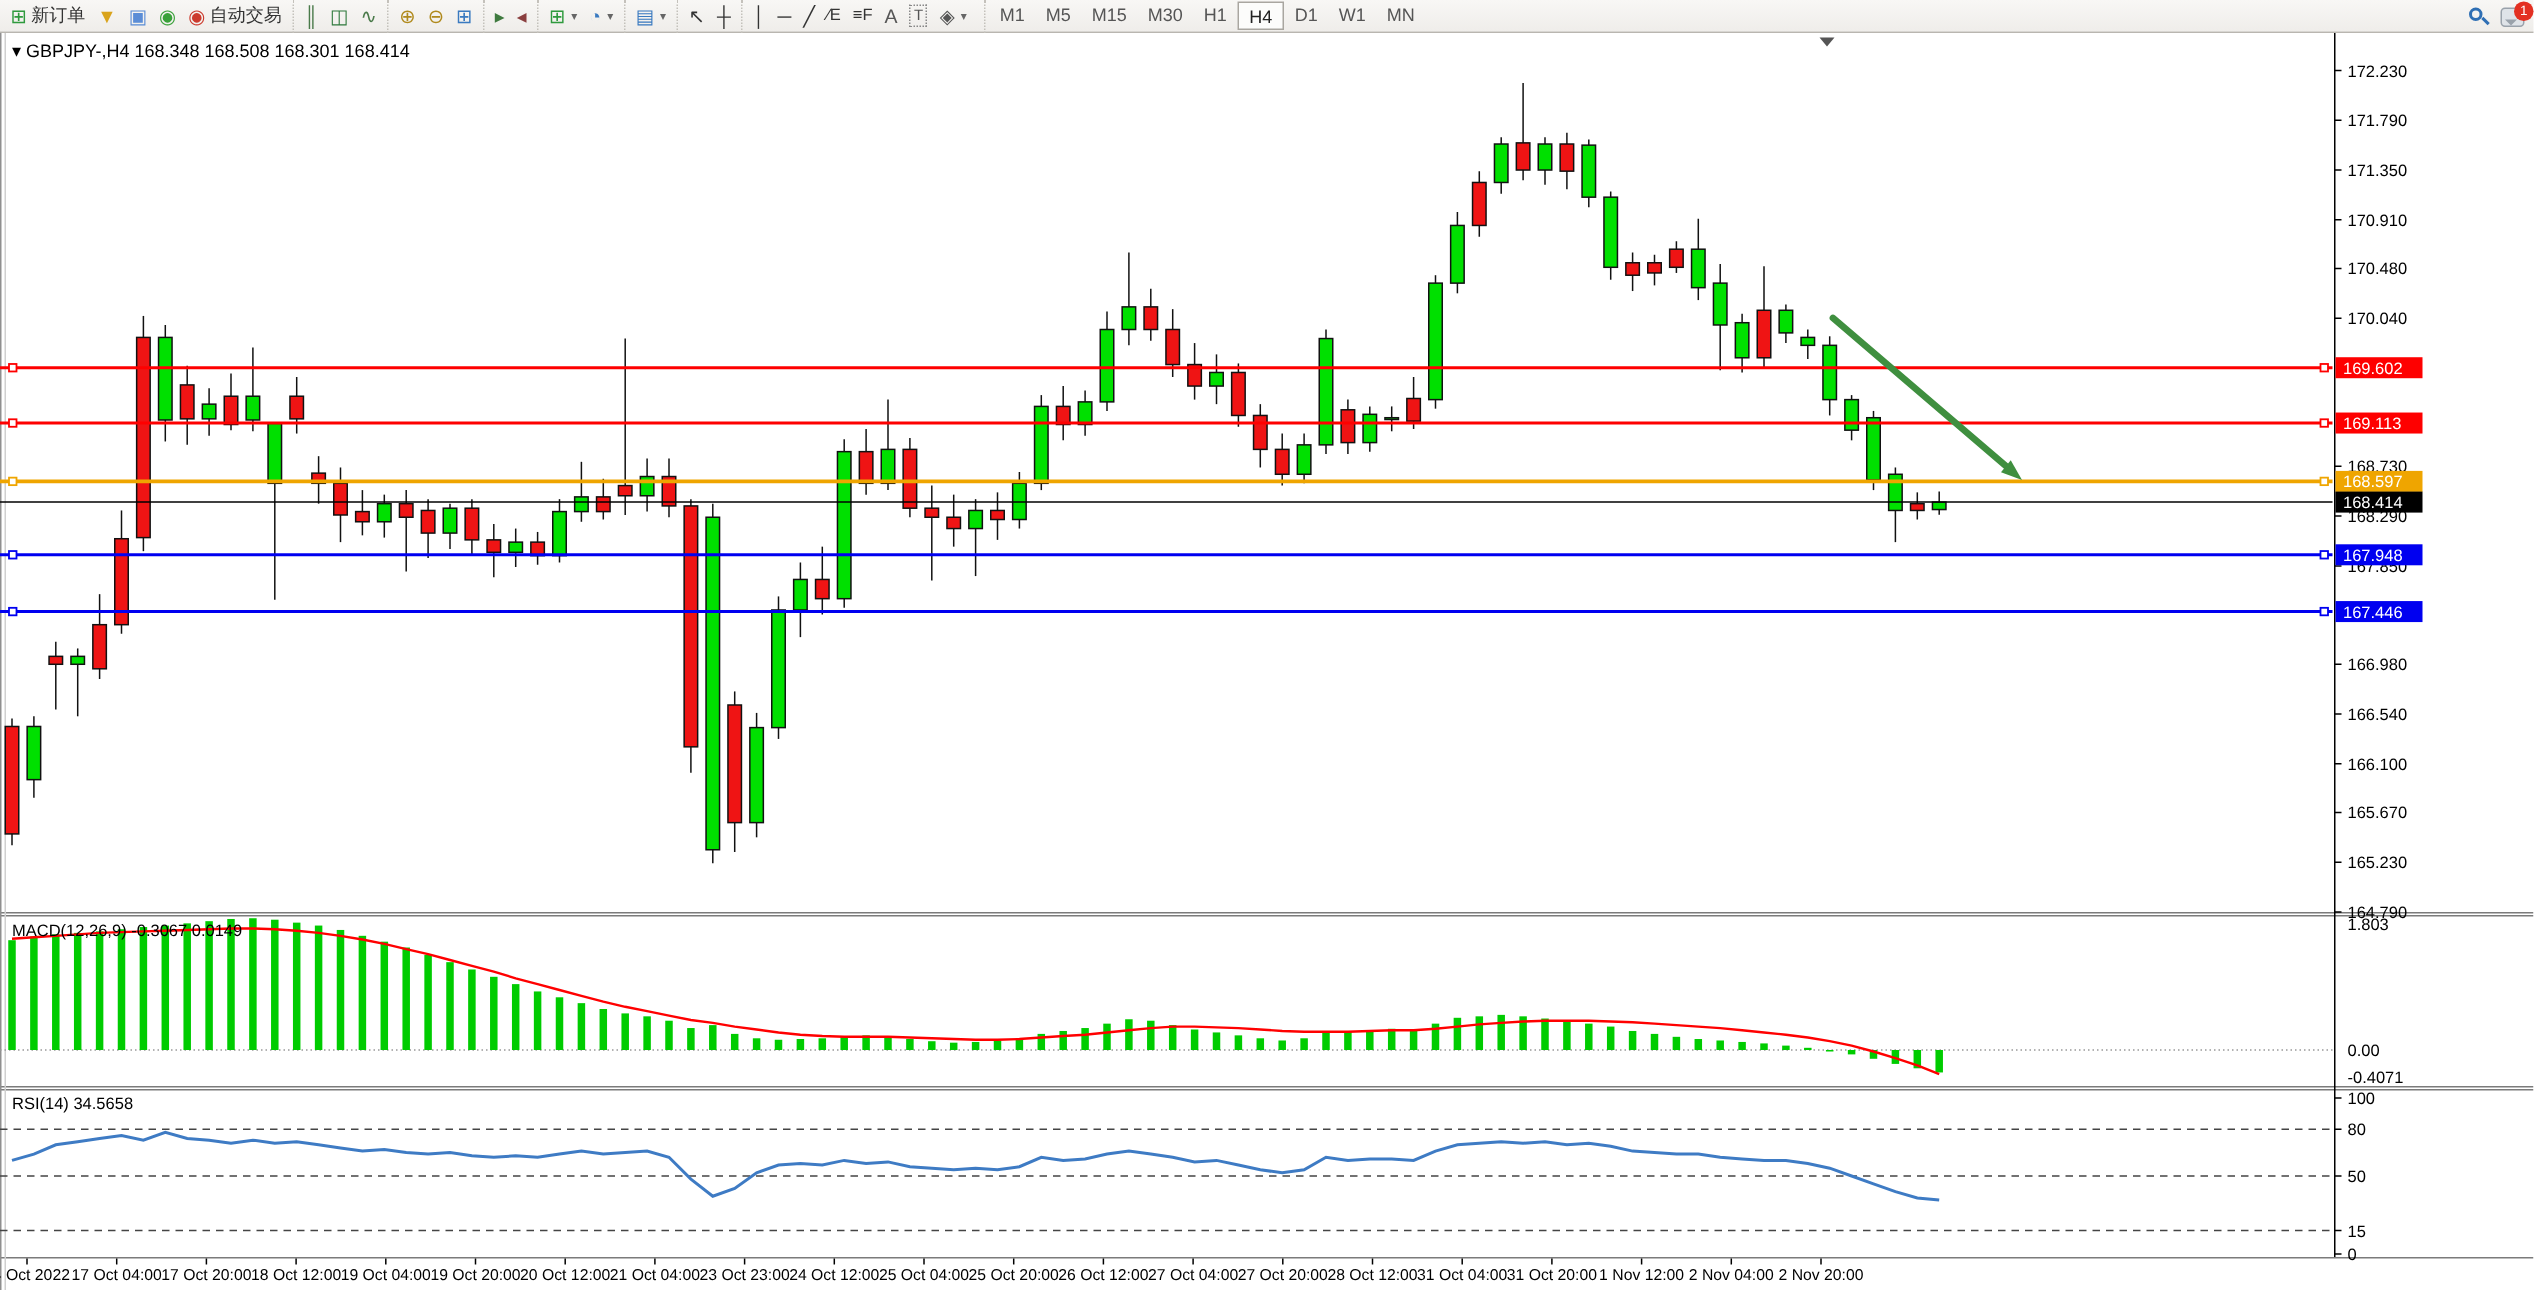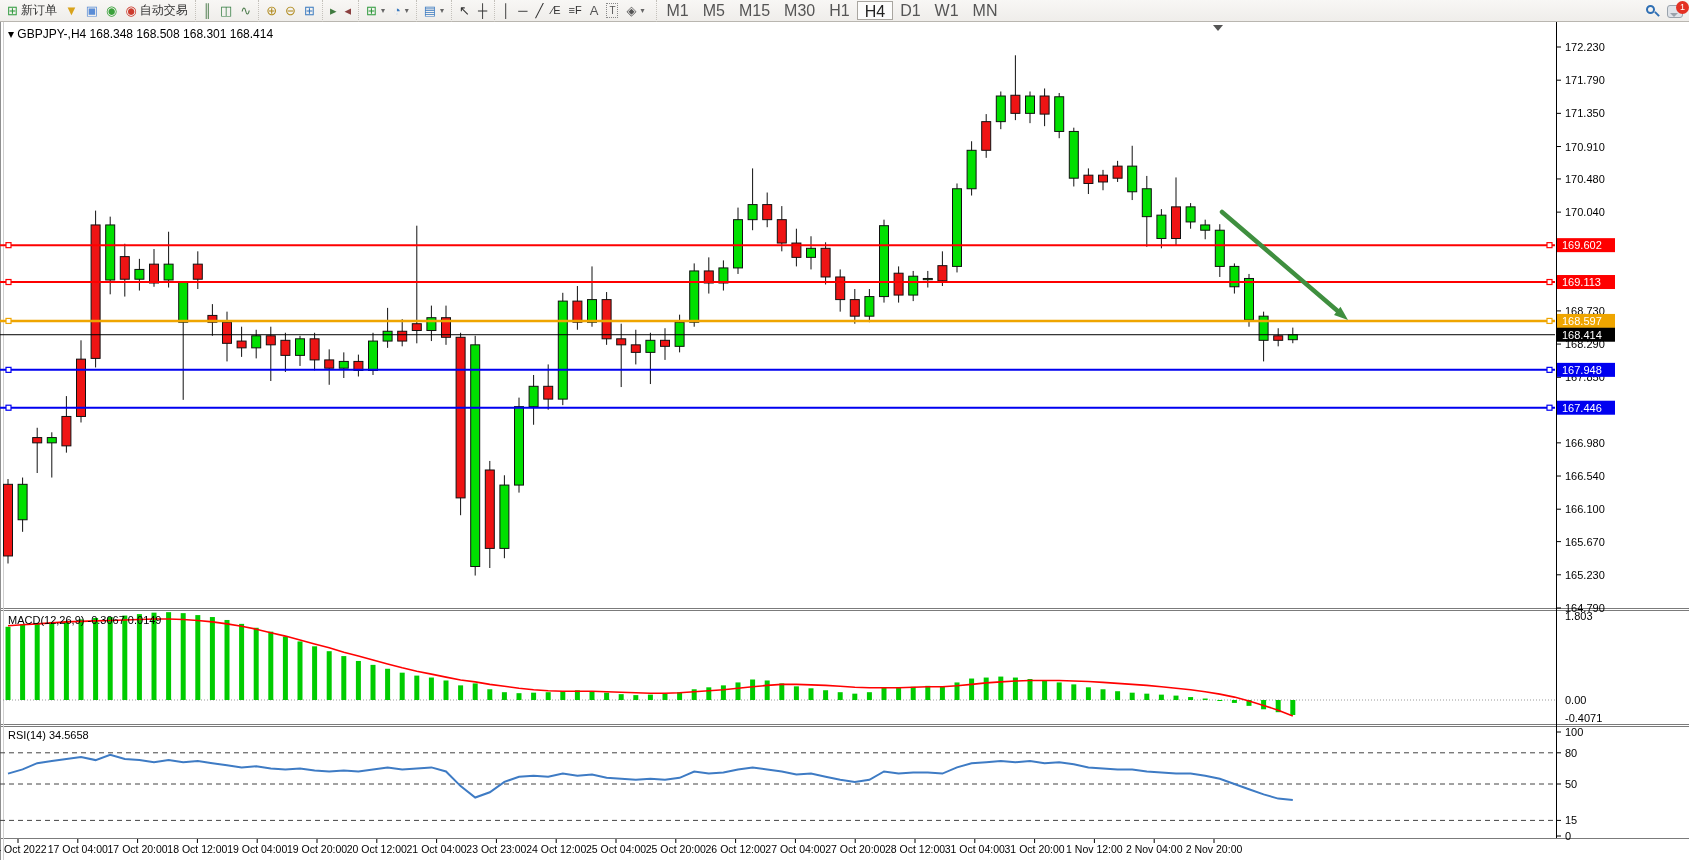--- a/index.html
+++ b/index.html
@@ -11,21 +11,21 @@
     display:flex; align-items:center; font-size:12px; color:#333; }
   .tbgroup { display:flex; align-items:center; height:22px; padding:0 3px;
     border-left:1px dotted #c4c1bb; }
   .tbgroup:first-child { border-left:none; }
   .tbbtn { display:inline-flex; align-items:center; gap:3px; height:19px;
     padding:0 4px; border-radius:2px; cursor:default; white-space:nowrap; }
   .tbbtn .g { font-size:13px; line-height:19px; }
   .tbbtn .g.small { font-size:11px; }
   .tbbtn.caret::after { content:"▾"; font-size:8px; color:#666; margin-left:1px; }
   .tf { display:flex; align-items:center; margin-left:4px; }
-  .tfbtn { font-size:16px; color:#555; padding:2px 7px; height:19px; line-height:15px; }
+  .tfbtn { font-size:12px; color:#555; padding:2px 7px; height:19px; line-height:15px; }
   .tfbtn.active { background:#fcfcfb; border:1px solid #a9a6a0; color:#222; }
   .tb-right { position:absolute; right:6px; top:0; height:22px; display:flex;
     align-items:center; gap:8px; }
   .searchglyph { position:relative; width:14px; height:14px; }
   .searchglyph .lens { position:absolute; left:1px; top:1px; width:9px; height:9px;
     border:2px solid #2f6fb4; border-radius:50%; }
   .searchglyph .tail { position:absolute; left:9px; top:9px; width:6px; height:2px;
     background:#2f6fb4; transform:rotate(45deg); }
   .chatglyph { position:relative; width:16px; height:13px; background:#dfe3e8;
     border:1px solid #9aa2ab; border-radius:3px; }

